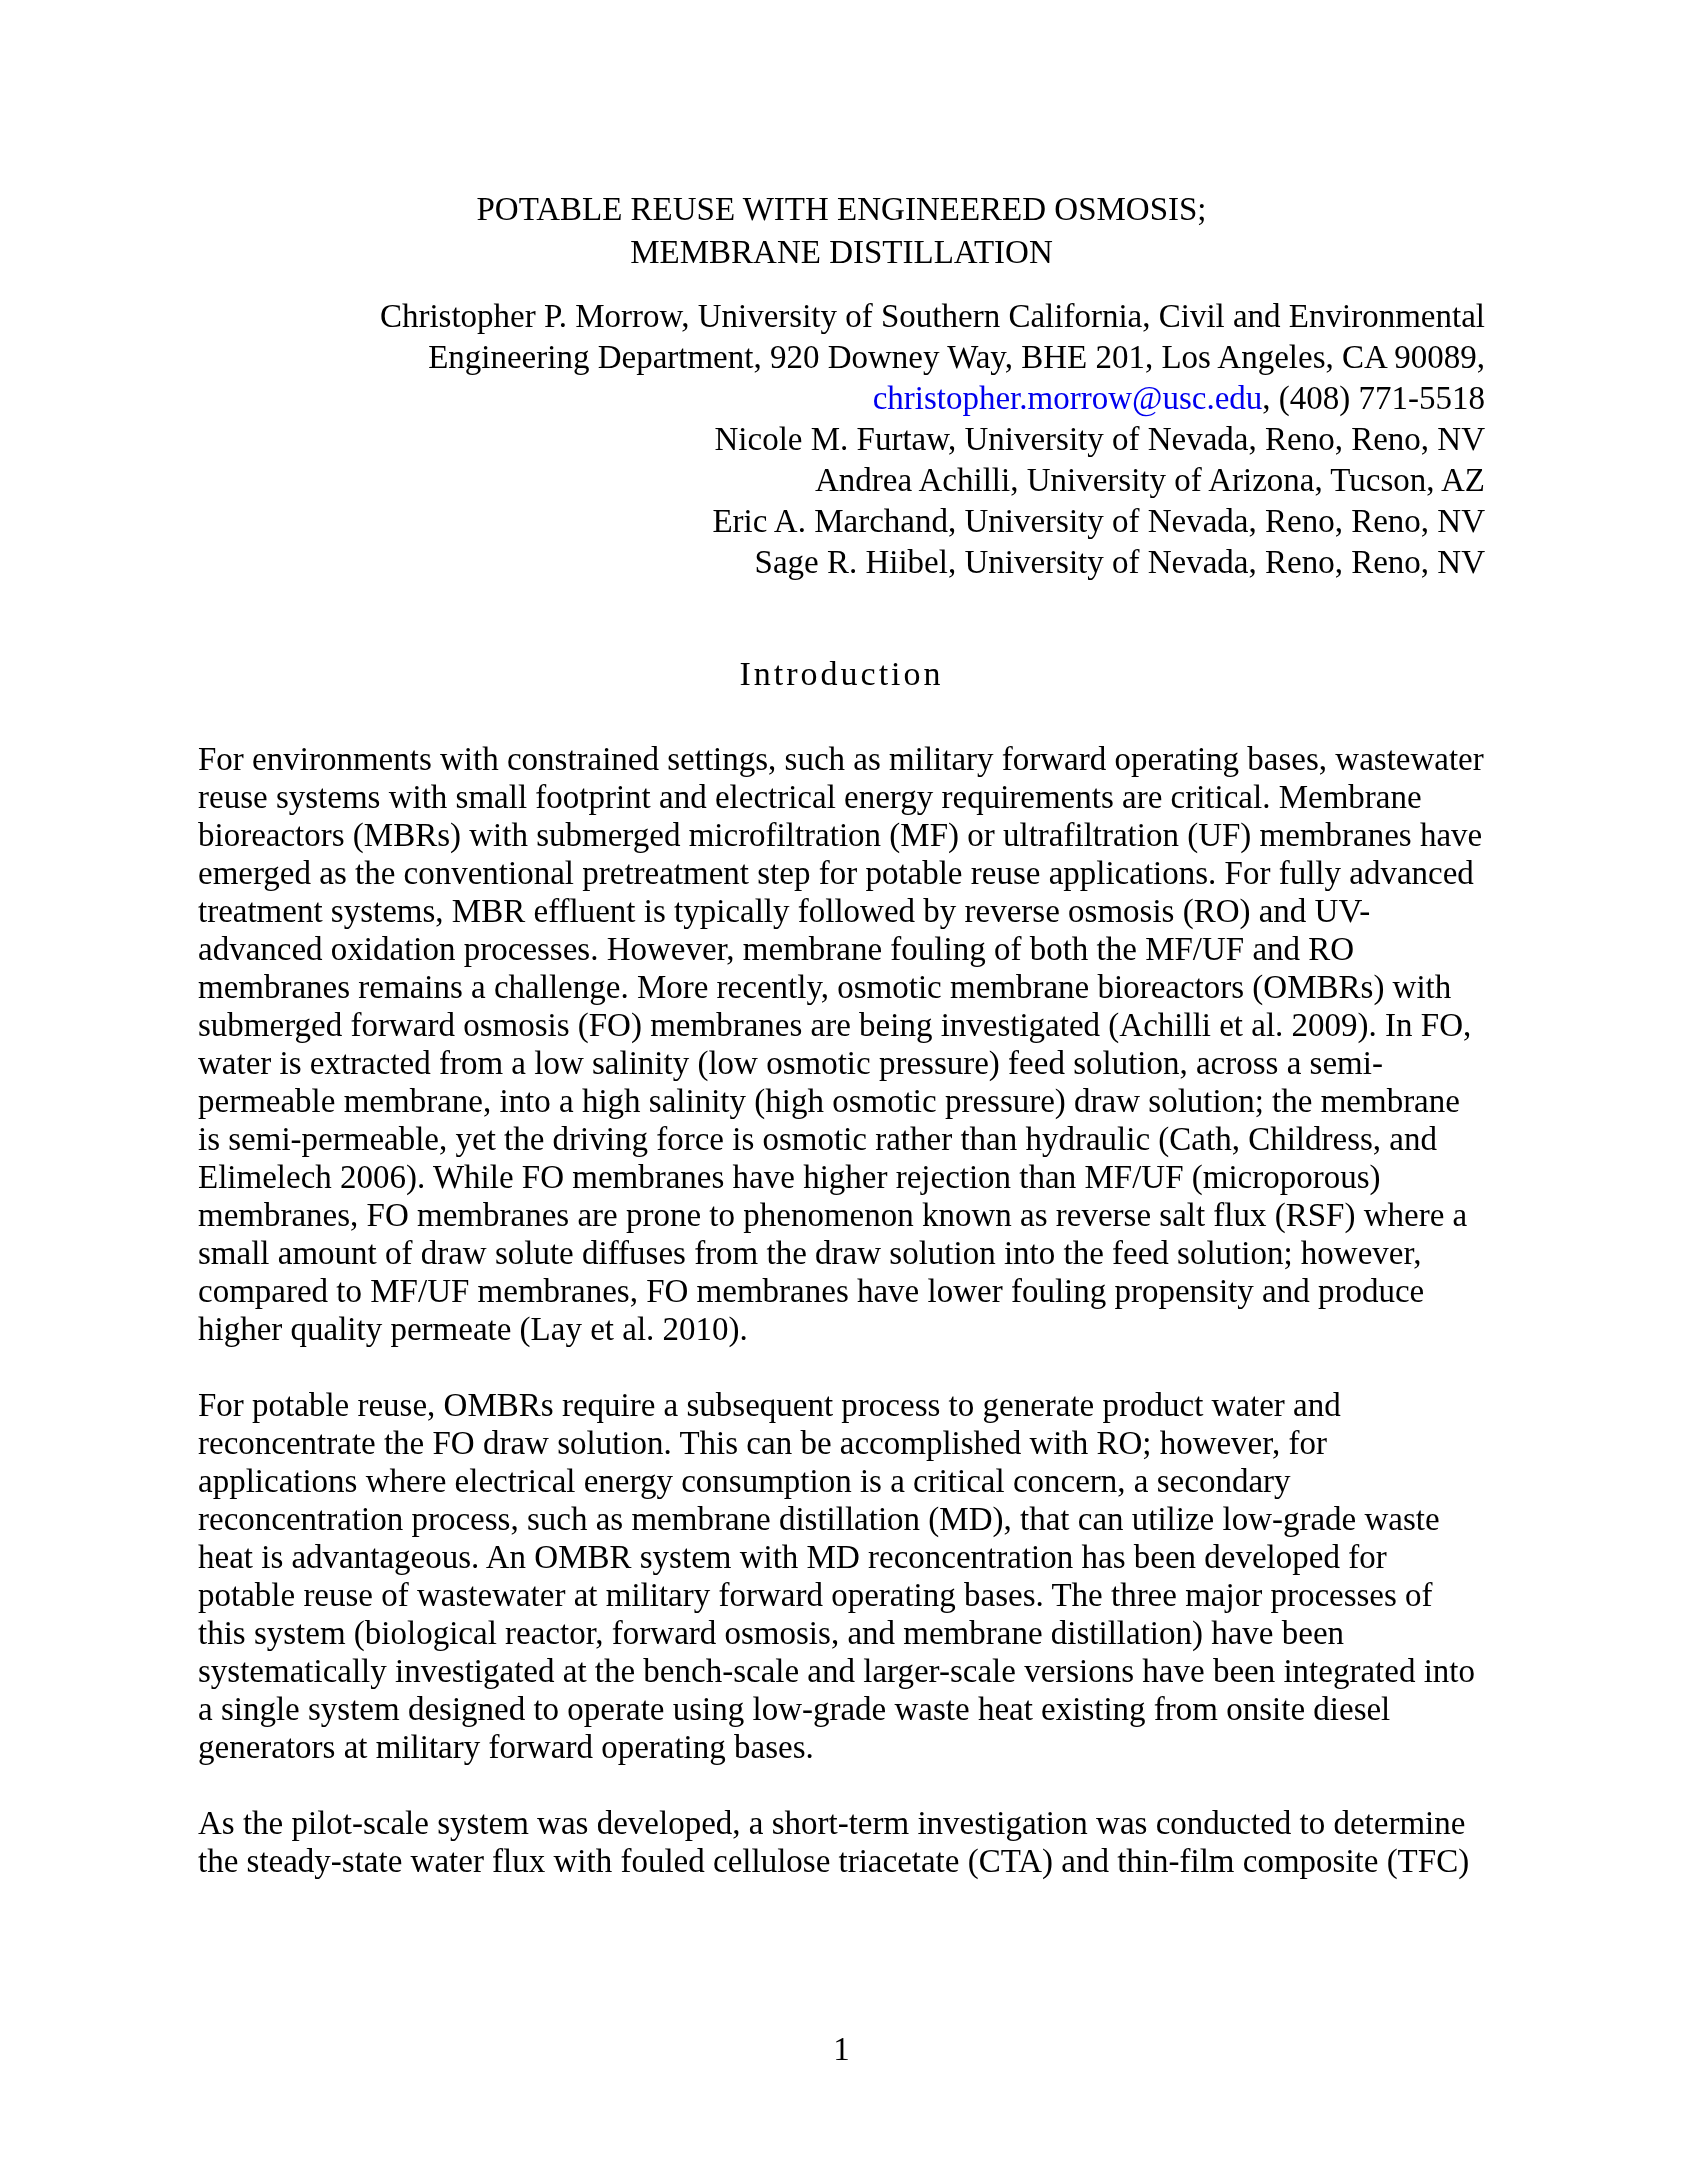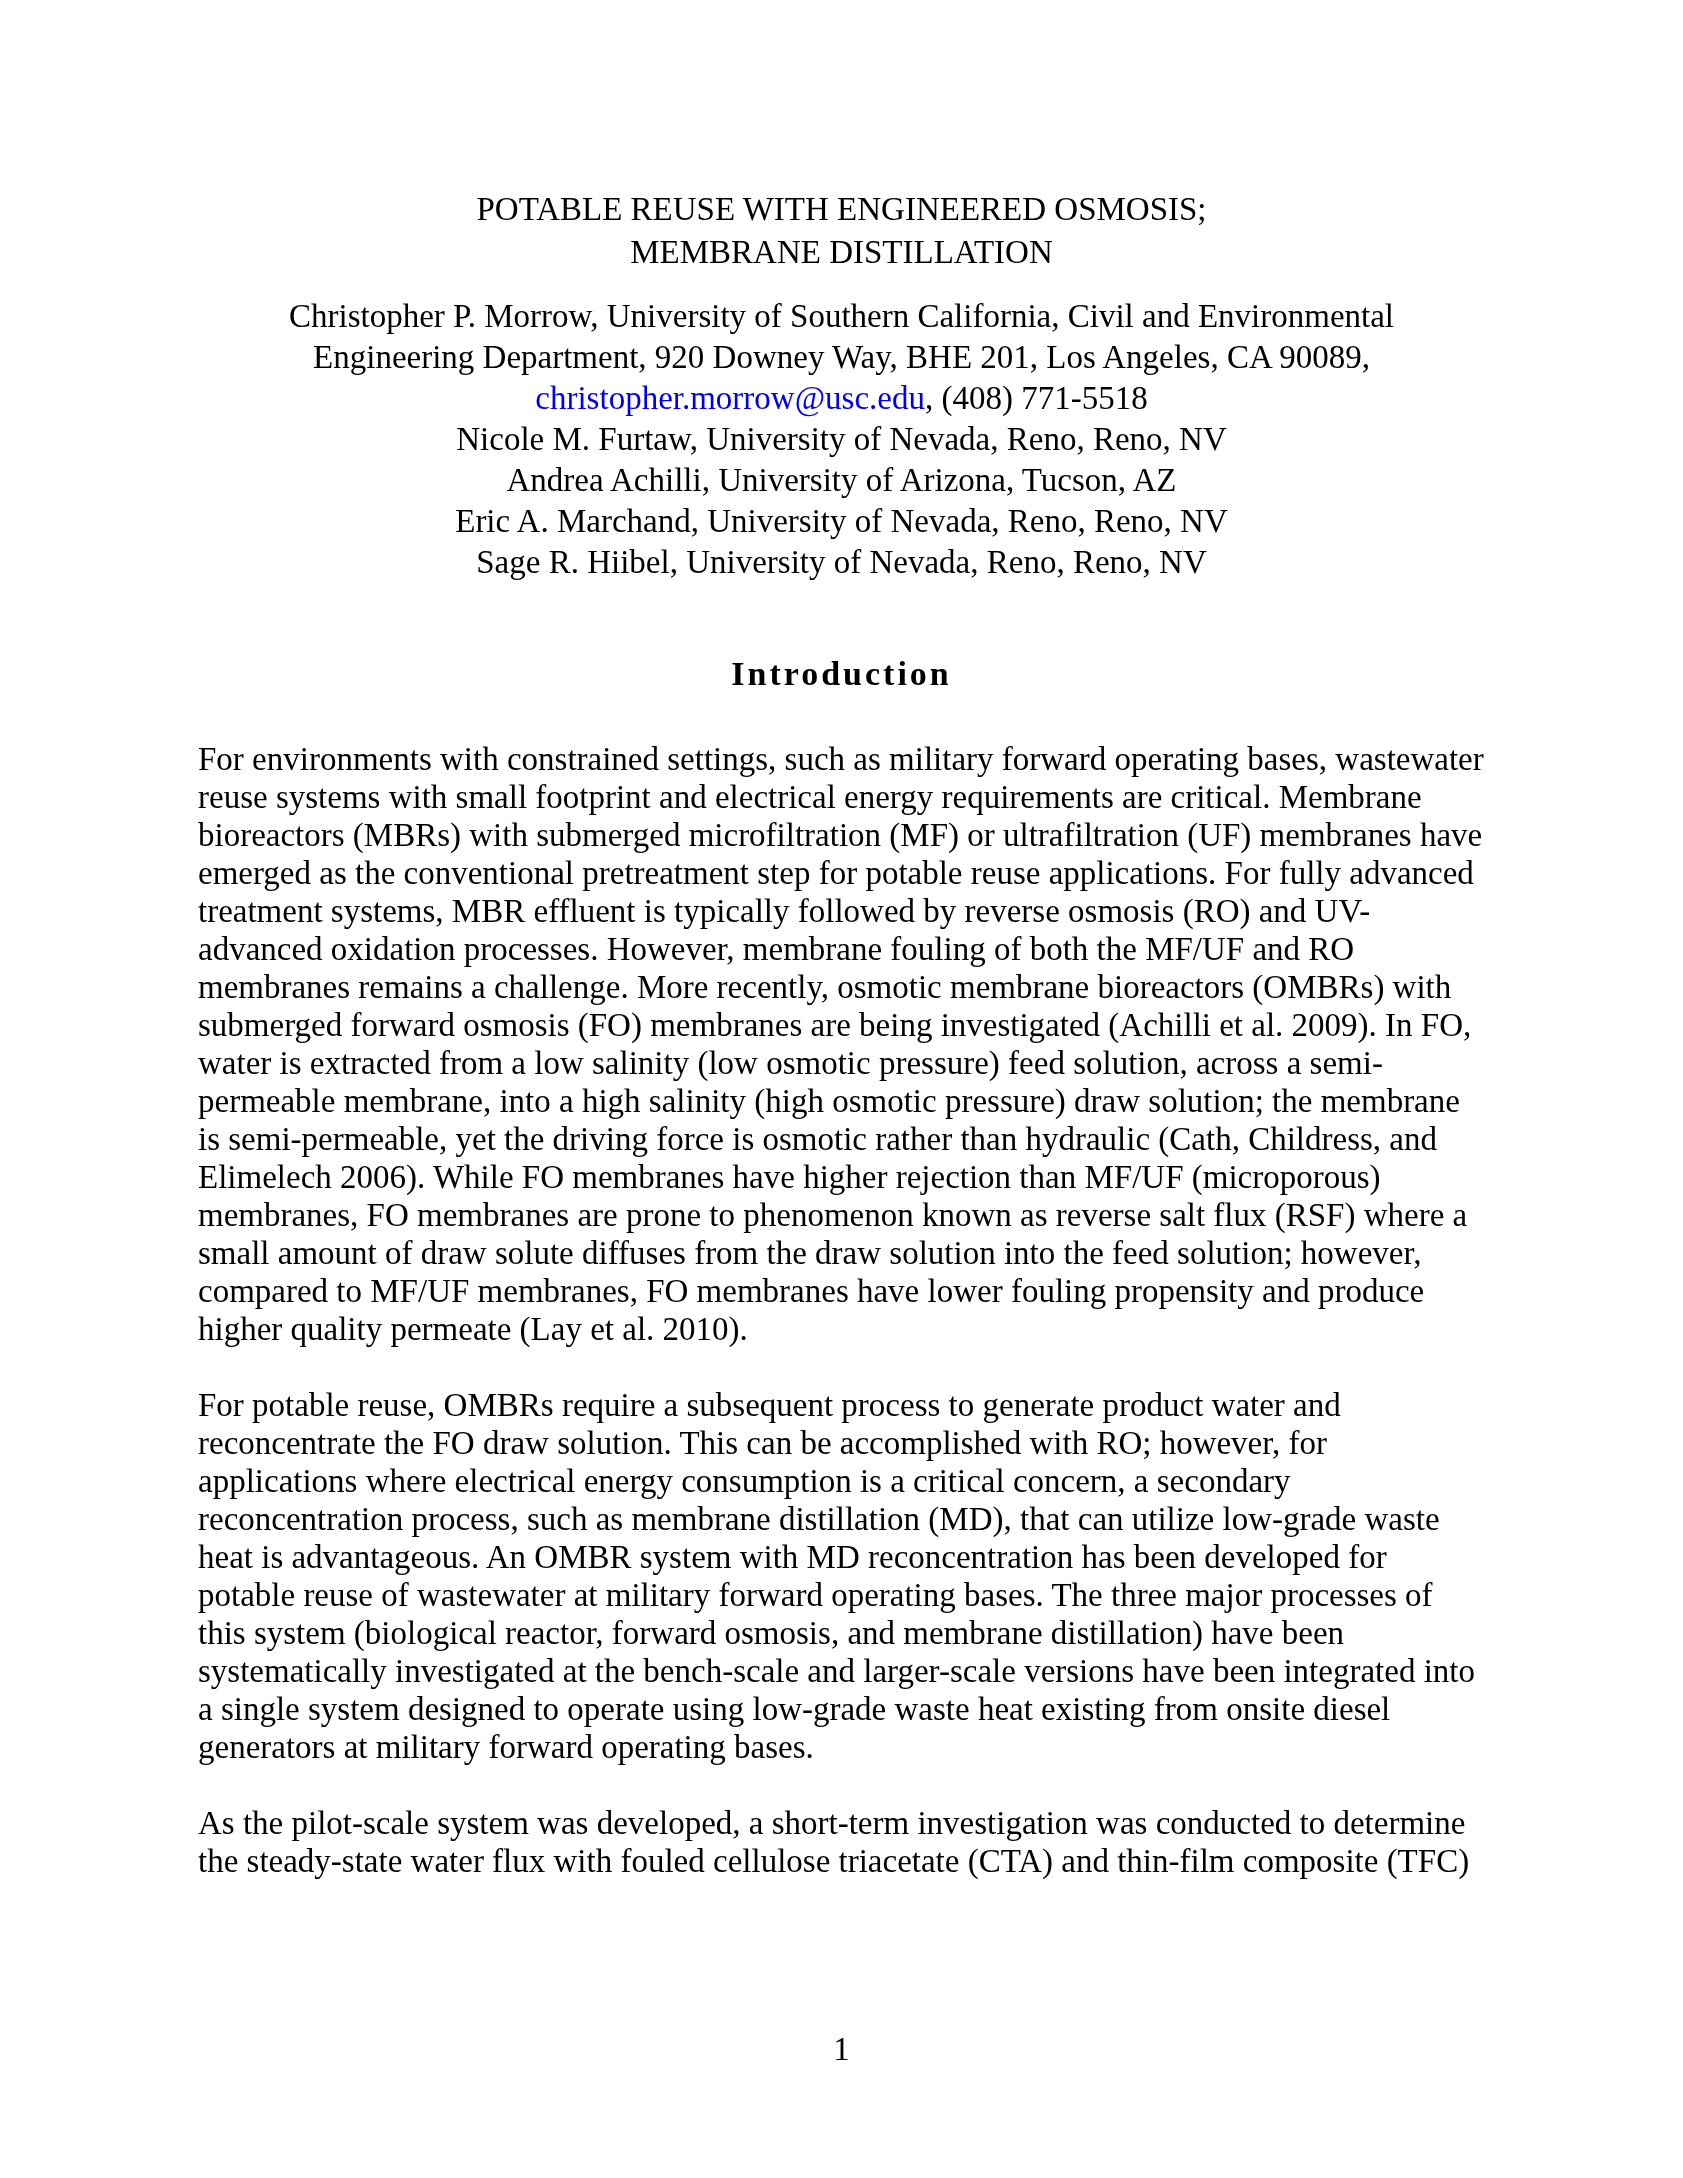--- a/index.html
+++ b/index.html
@@ -16,31 +16,31 @@
     left: 198px; top: 188px;
     width: 1287px;
   }
   .title-block {
     text-align: center;
     font-size: 33px;
     line-height: 43px;
     margin: 0 0 22px 0;
   }
   .authors {
-    text-align: center;
+    text-align: right;
     font-size: 33px;
     line-height: 41px;
     margin: 0;
   }
   .link {
     color: var(--link, #0000EE);
     cursor: pointer;
   }
   .section-heading {
-    font-weight: bold;
+    font-weight: normal;
     text-align: center;
     font-size: 34px;
     letter-spacing: 3px;
     line-height: 40px;
     margin: 71px 0 46px 0;
   }
   .body-para {
     font-size: 33px;
     line-height: 38px;
     text-align: left;

